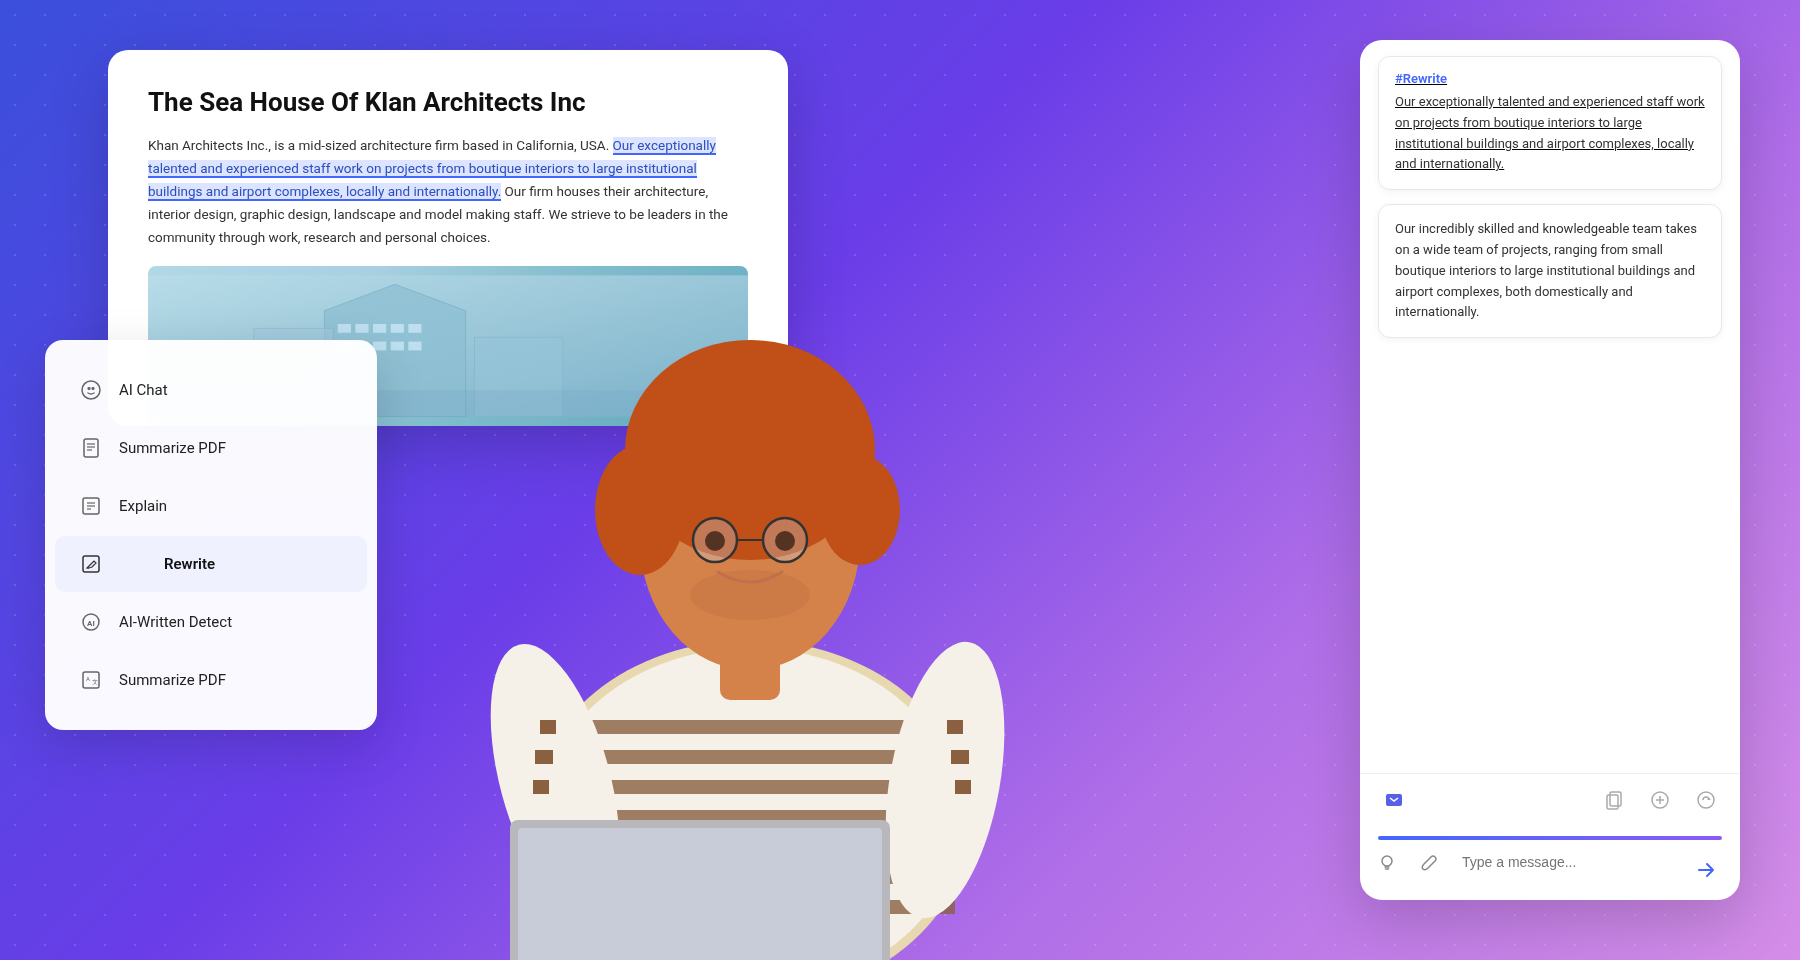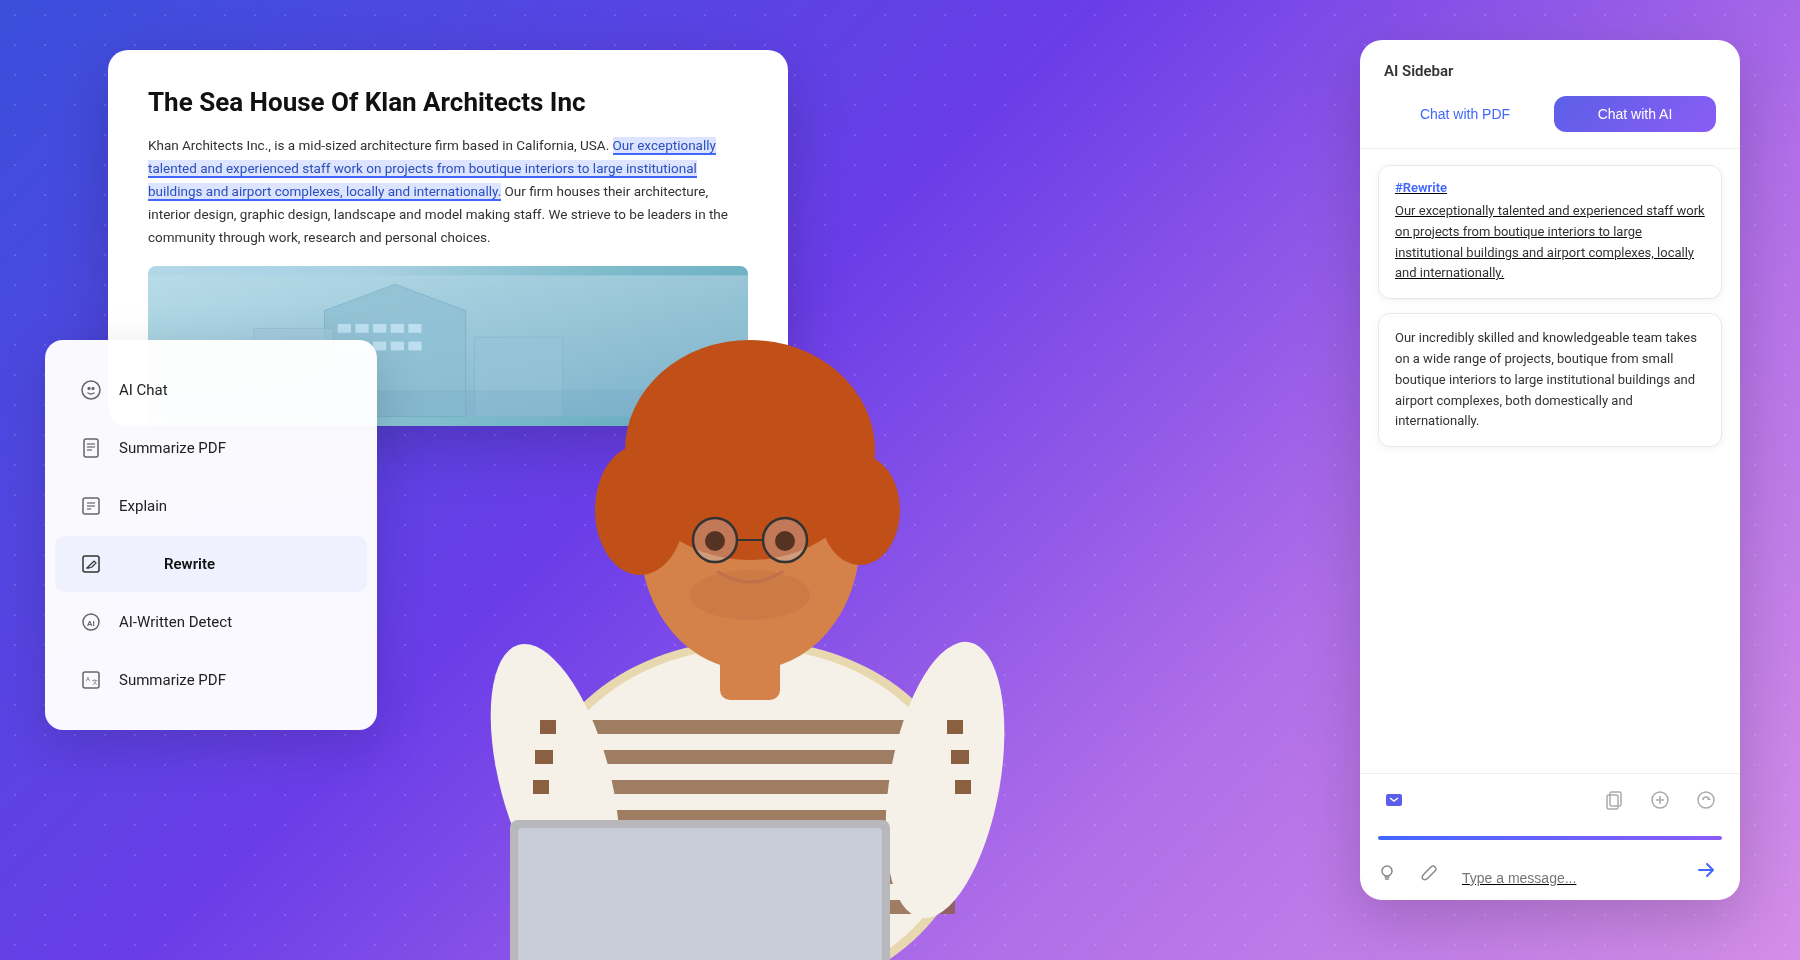--- a/index.html
+++ b/index.html
@@ -293,23 +293,22 @@
     .input-bar {
       width: 100%;
       height: 4px;
       background: linear-gradient(90deg, #4267ff 0%, #8b5cf6 100%);
       border-radius: 2px;
       margin-bottom: 6px;
     }
 
     .input-row {
       display: flex;
-      align-items: flex-end;
+      align-items: flex-start;
       gap: 24px;
-      text-decoration: underline;
     }
 
     .input-icon-left {
       color: #888;
       cursor: pointer;
       font-size: 16px;
     }
 
     .chat-input {
       flex: 1;
@@ -501,38 +500,31 @@
     <ellipse cx="400" cy="595" rx="60" ry="25" fill="#c07040" opacity="0.4"></ellipse>
 
     <rect x="160" y="820" width="380" height="200" rx="8" fill="#b8b8bc"></rect>
     <rect x="168" y="828" width="364" height="170" rx="4" fill="#c8ccd8"></rect>
 
     <rect x="160" y="990" width="380" height="20" rx="4" fill="#a0a0a4"></rect>
   </svg>
 </div>
 
 <div class="ai-sidebar">
-  <div class="sidebar-header">
-    <div class="sidebar-title">AI Sidebar</div>
-    <div class="tab-row">
-      <button class="tab-btn inactive">Chat with PDF</button>
-      <button class="tab-btn active">Chat with AI</button>
-    </div>
-  </div>
 
   <div class="chat-area">
 
 
     <div class="user-message-card">
       <div class="rewrite-tag">#Rewrite</div>
       <div class="user-msg-text">Our exceptionally talented and experienced staff work on projects from boutique interiors to large institutional buildings and airport complexes, locally and internationally.</div>
     </div>
 
     <div class="ai-response-card">
-      <div class="ai-response-text">Our incredibly skilled and knowledgeable team takes on a wide range of projects, boutique from small boutique interiors to large institutional buildings and airport complexes, both domestically and internationally.</div>
+      <div class="ai-response-text">Our incredibly skilled and knowledgeable team takes on a wide team of projects, ranging from small boutique interiors to large institutional buildings and airport complexes, both domestically and internationally.</div>
     </div>
   </div>
 
   <div class="chat-toolbar">
     <button class="toolbar-icon-btn">
       <svg width="20" height="20" viewBox="0 0 20 20" fill="none">
         <rect x="2" y="4" width="16" height="12" rx="2" fill="#5b5fe8"></rect>
         <path d="M6 8 L10 11 L14 8" stroke="#fff" stroke-width="1.5" fill="none"></path>
       </svg>
     </button>

